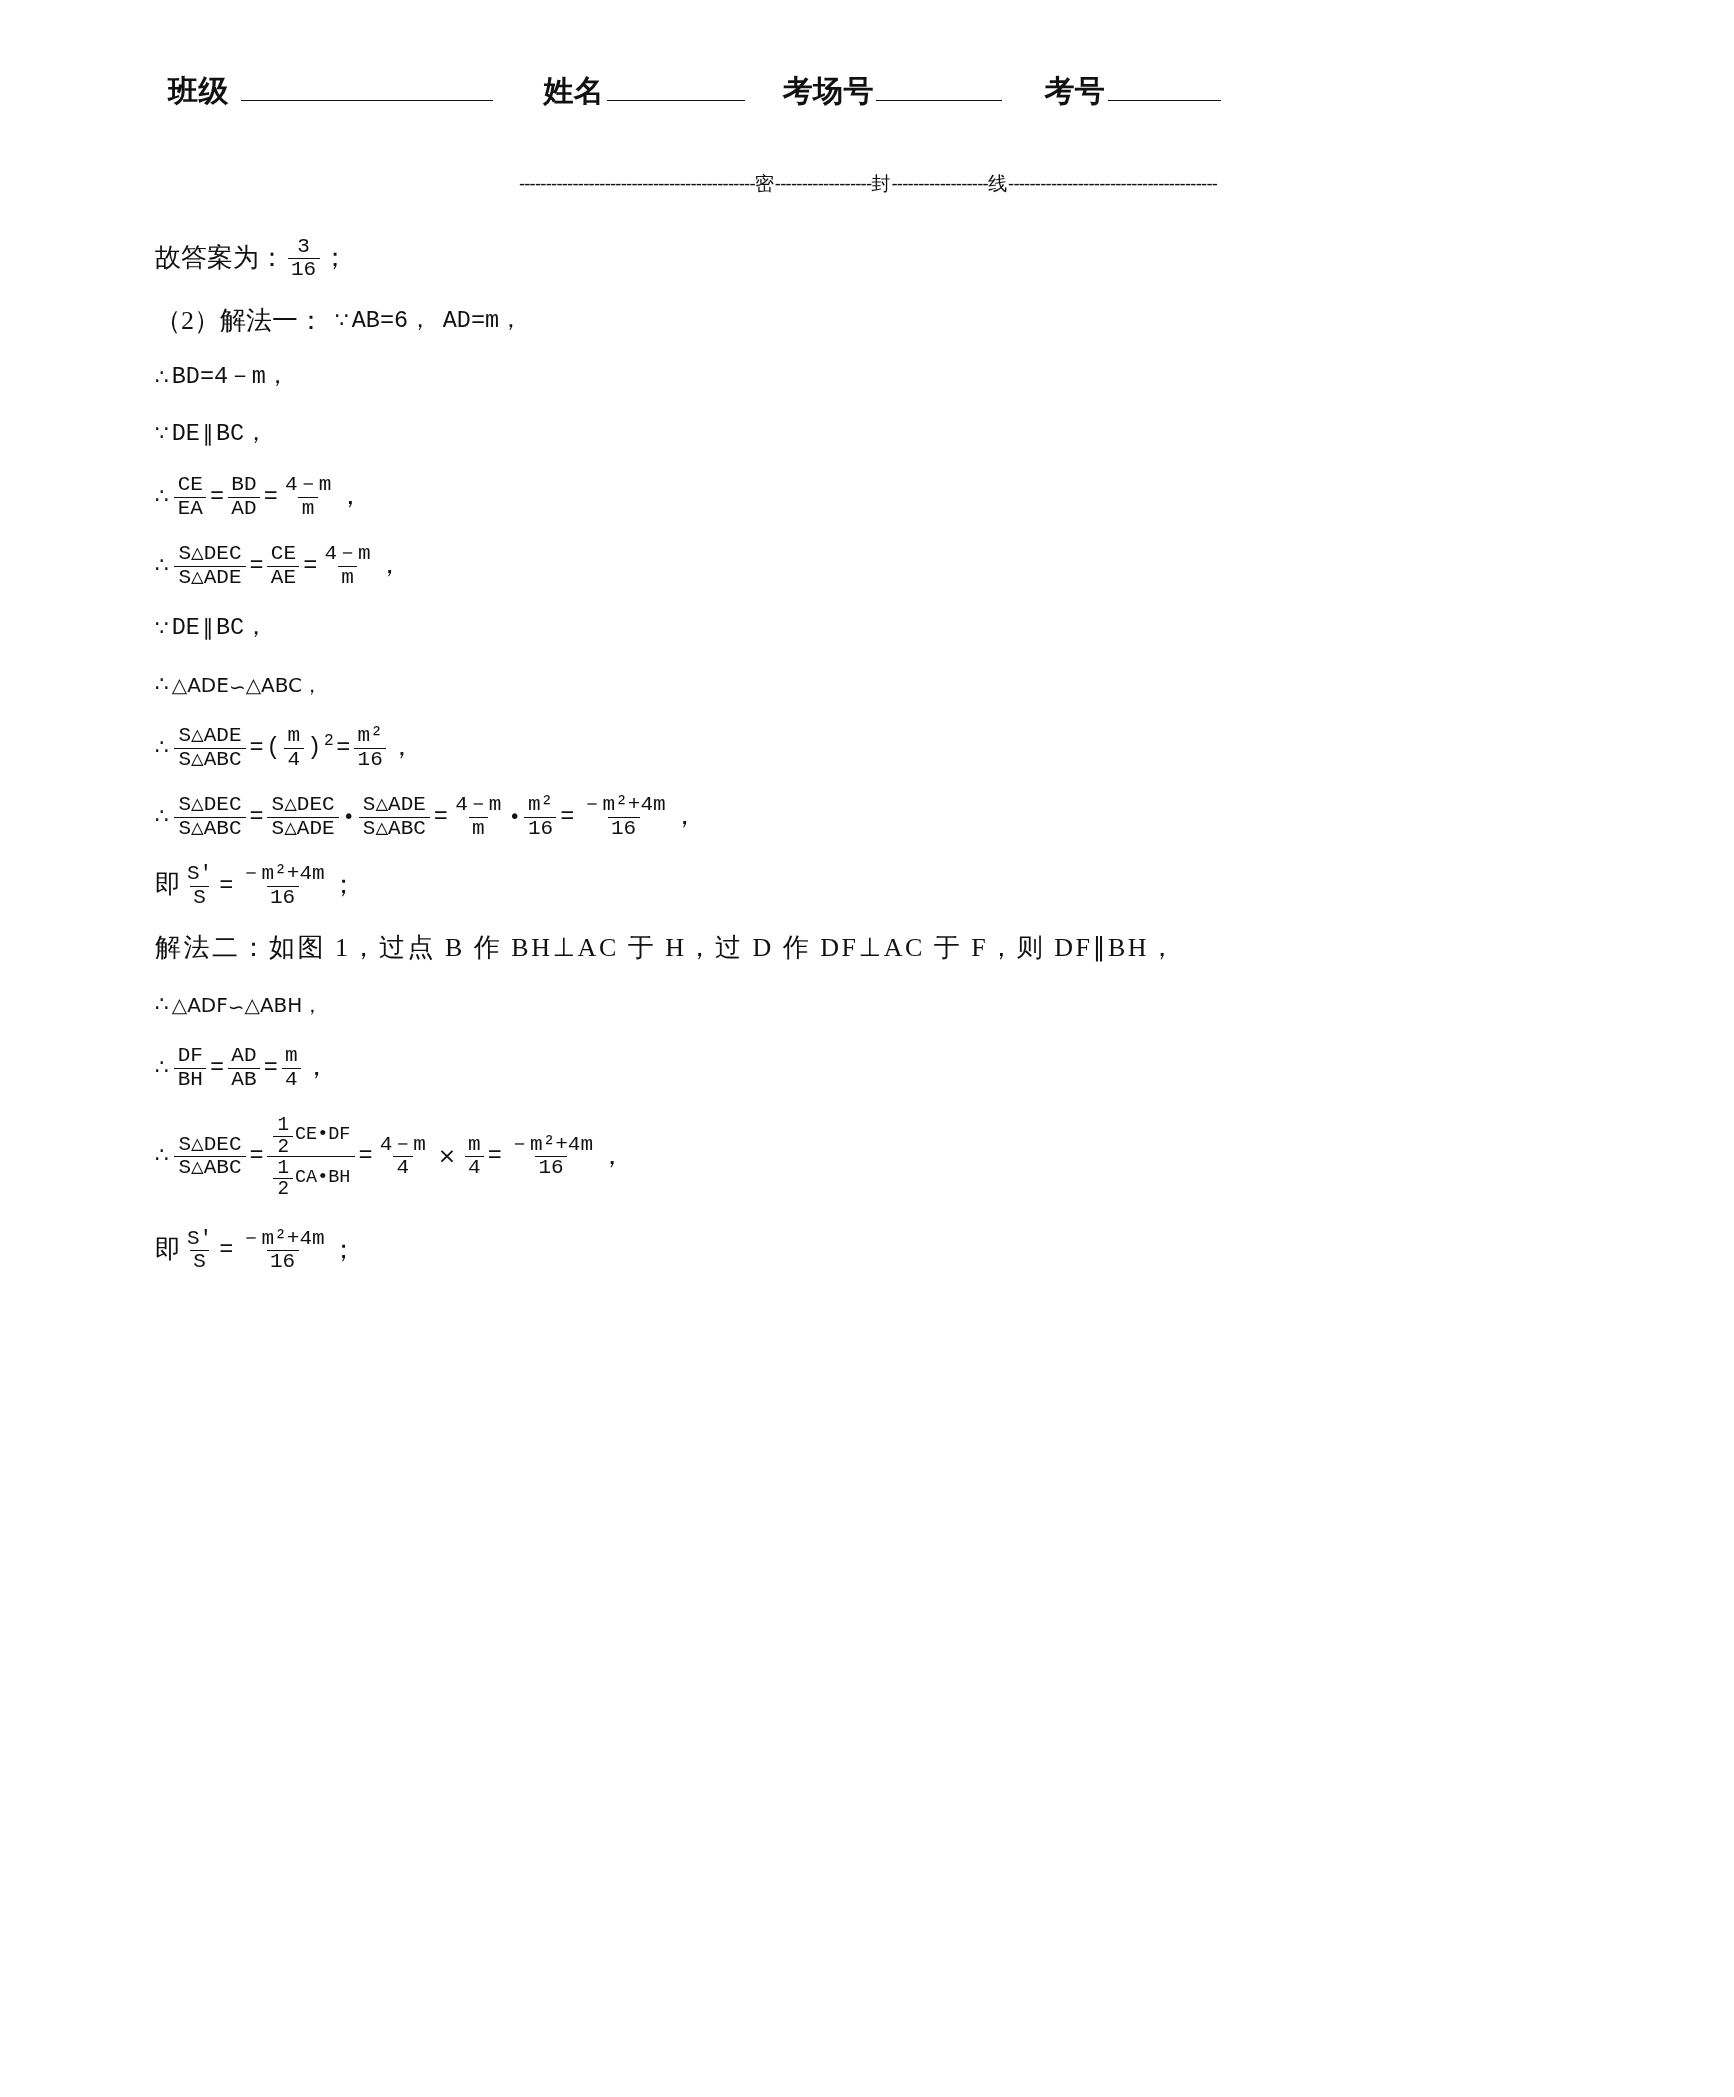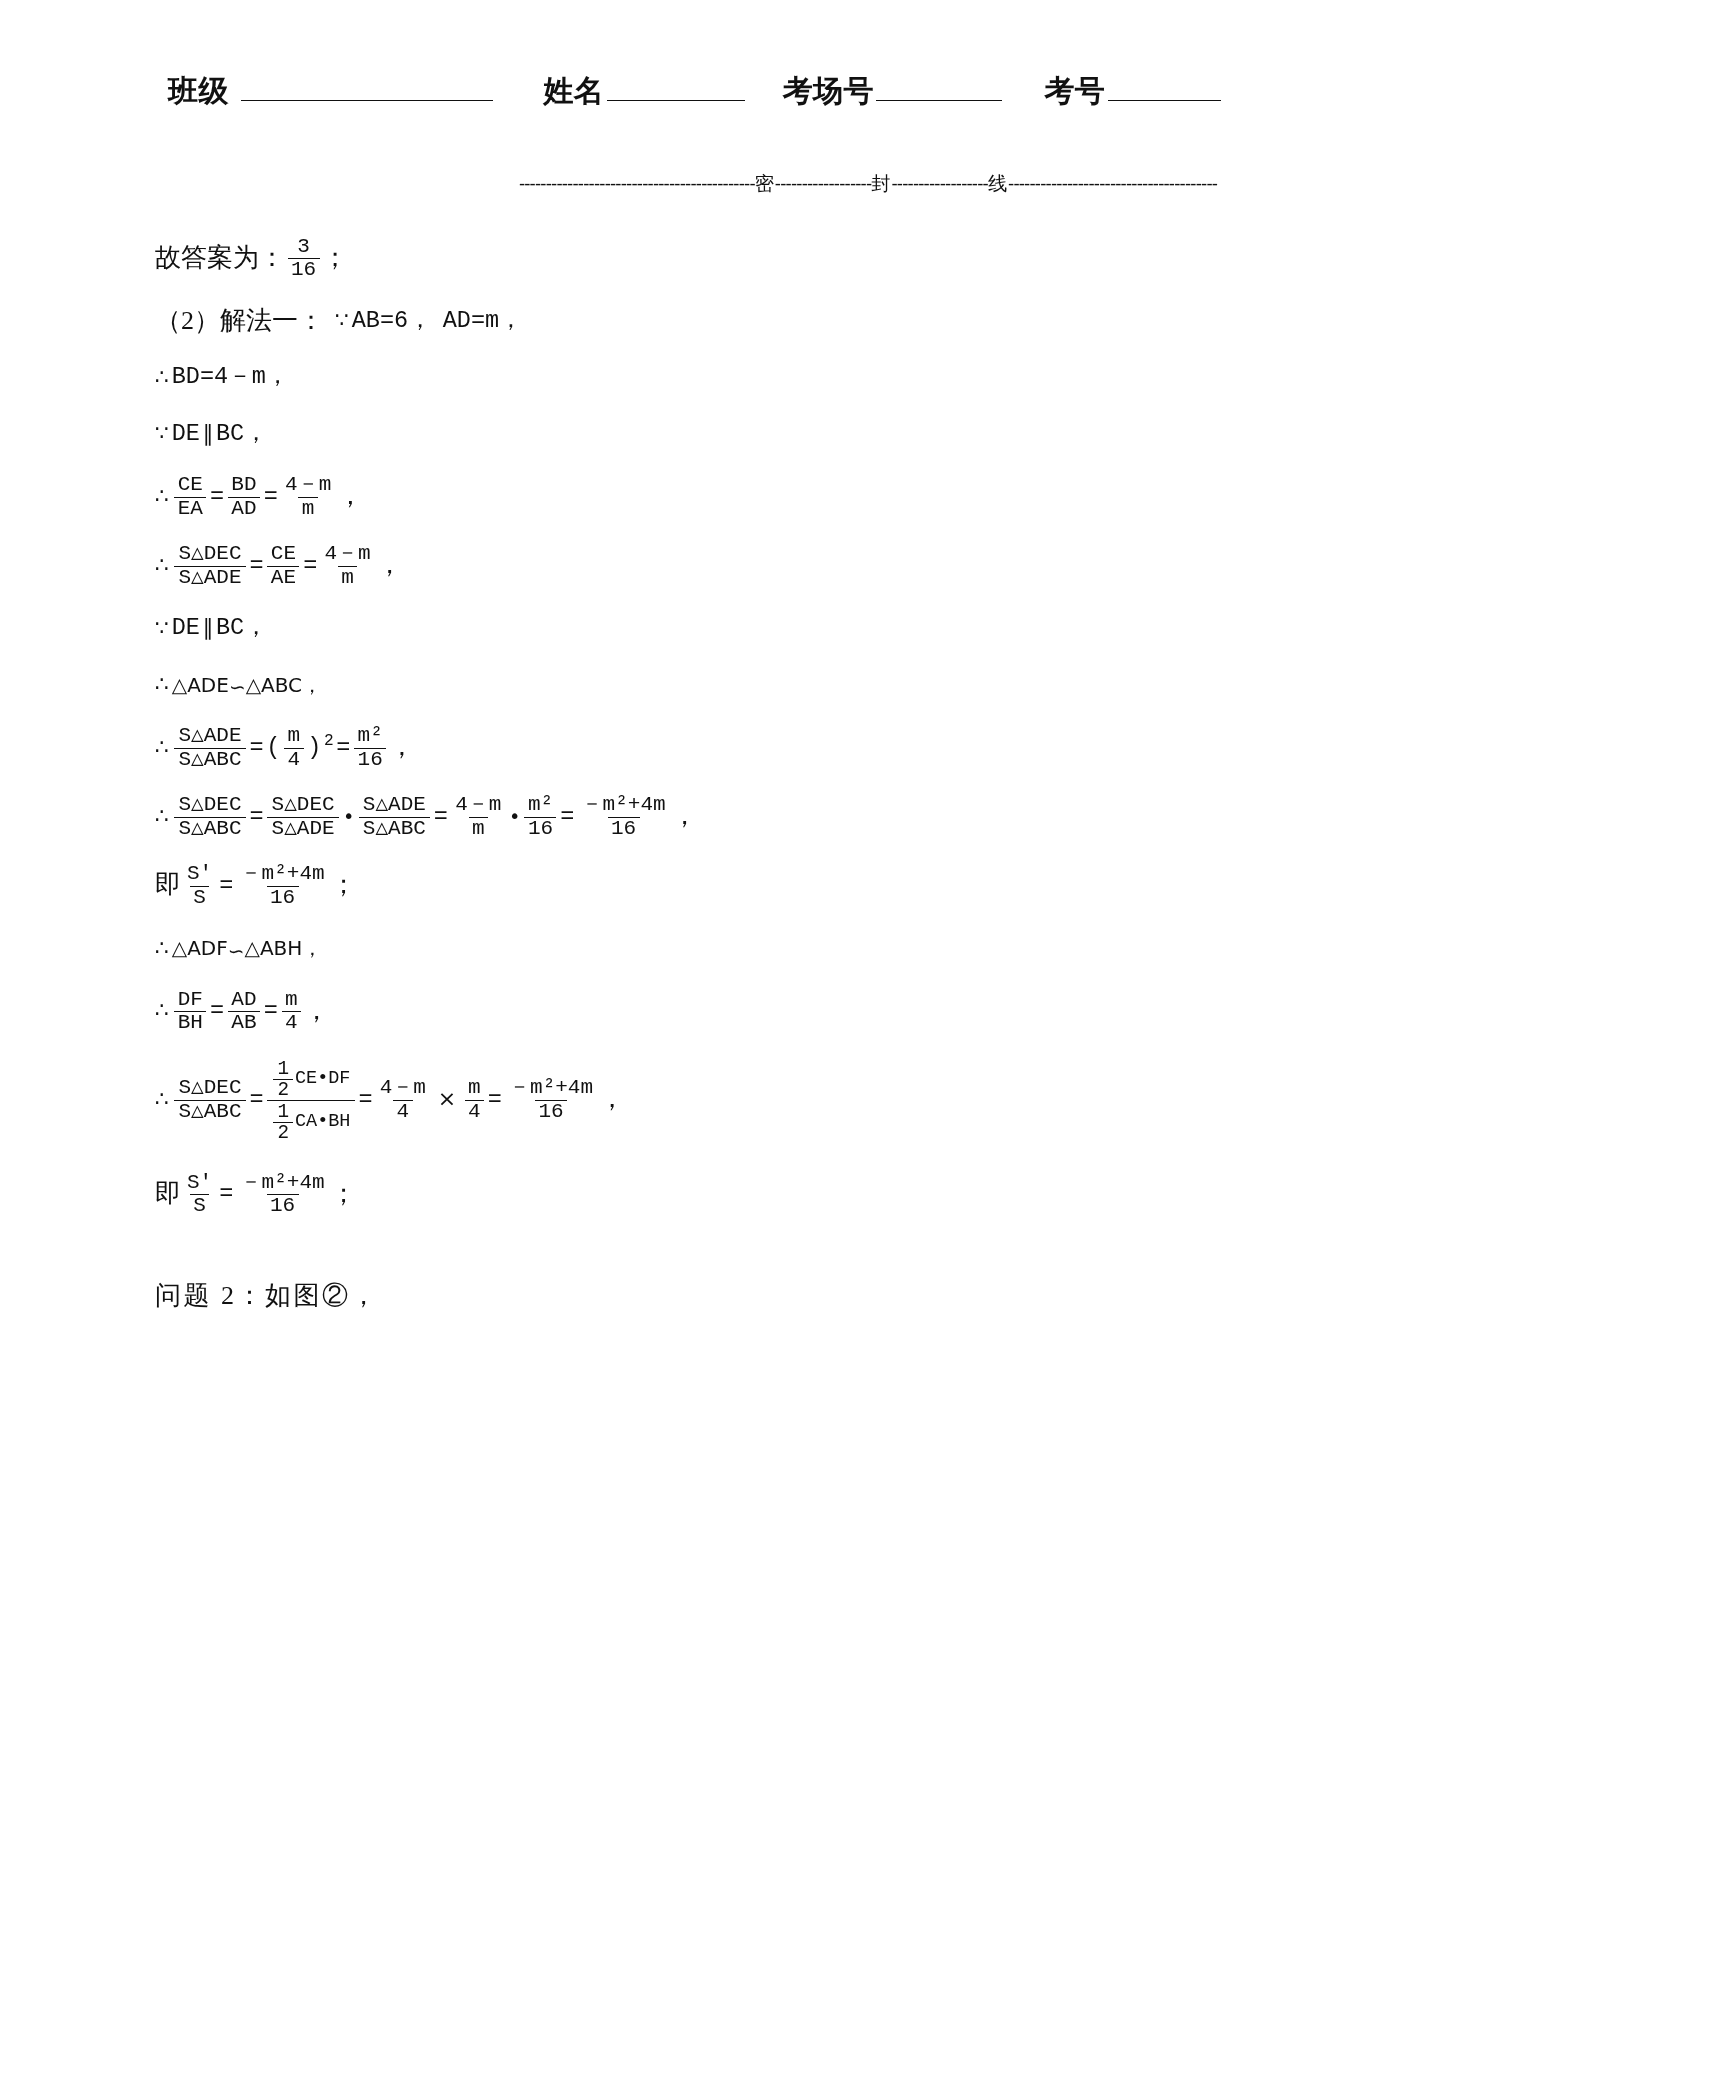--- a/index.html
+++ b/index.html
@@ -307,20 +307,23 @@
         <span class="den">S</span>
       </span>
       <span class="eq">=</span>
       <span class="frac">
         <span class="num">－m²+4m</span>
         <span class="den">16</span>
       </span>
       <span class="cjk">；</span>
     </div>
 
+    <div class="line">
+      <span class="cjk spaced-cjk">解法二：如图 1，过点 B 作 BH⊥AC 于 H，过 D 作 DF⊥AC 于 F，则 DF∥BH，</span>
+    </div>
 
     <div class="line">
       <span class="therefore">∴</span>
       <span class="tri">△ADF</span>
       <span class="sim">∽</span>
       <span class="tri">△ABH，</span>
     </div>
 
     <div class="line">
       <span class="therefore">∴</span>
@@ -391,21 +394,18 @@
         <span class="den">S</span>
       </span>
       <span class="eq">=</span>
       <span class="frac">
         <span class="num">－m²+4m</span>
         <span class="den">16</span>
       </span>
       <span class="cjk">；</span>
     </div>
 
-    <div class="line" style="margin-bottom:38px;">
-      <span class="cjk spaced-cjk">问题 2：如图②，</span>
-    </div>
 
 
   </div>
 
 </div>
 
 
 </body></html>

